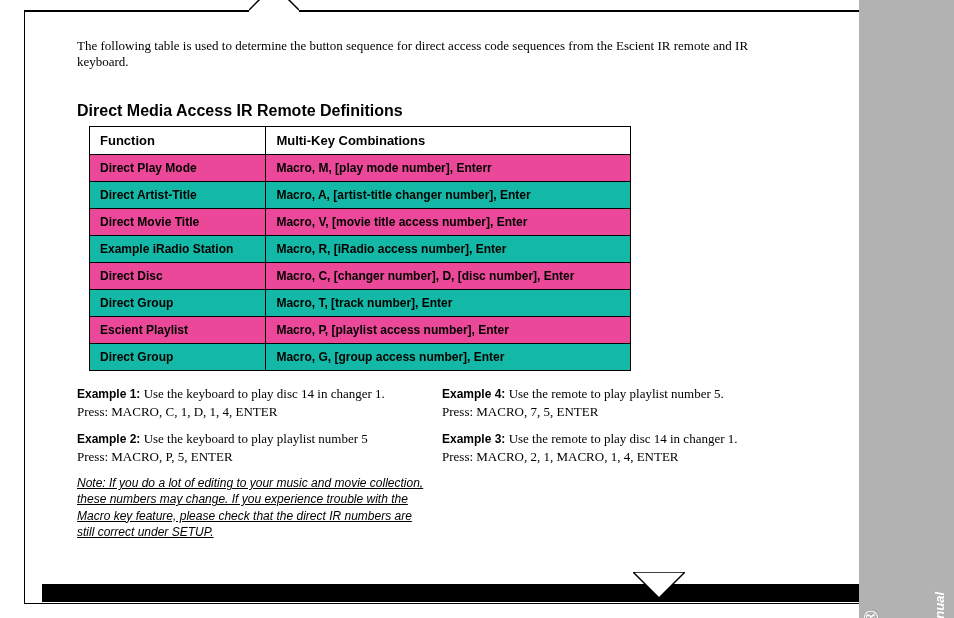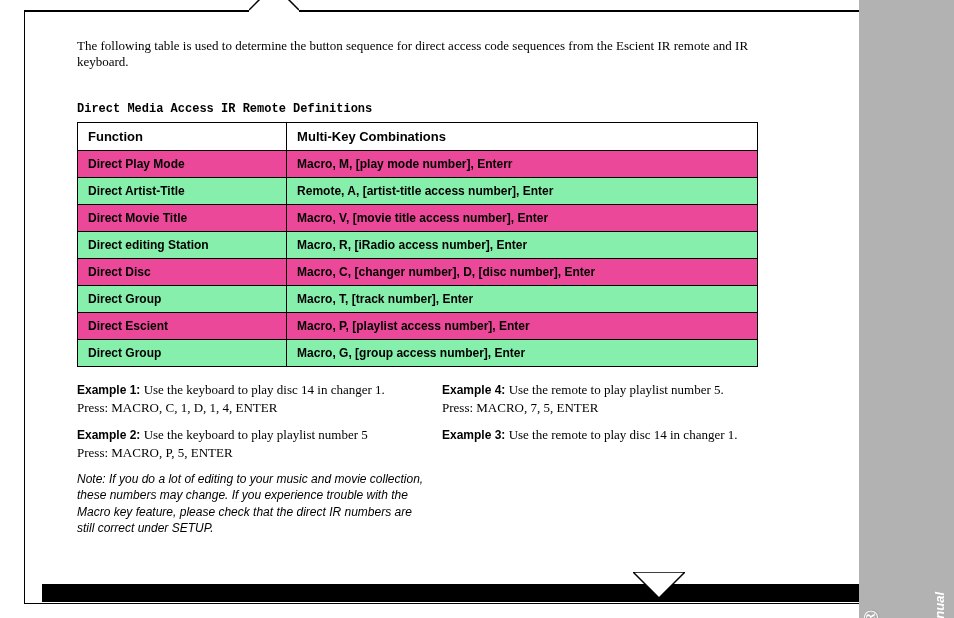--- a/index.html
+++ b/index.html
@@ -89,61 +89,63 @@
     padding: 16px 12px 6px 28px;
     font-size: 12.5px;
     color: #000;
   }
   .intro {
     font-family: 'Times New Roman', serif;
     font-size: 13px;
     margin-bottom: 14px;
   }
   .subhead {
-    font-family: Liberation Mono, monospace;
-    font-weight: 700;
-    font-size: 12px;
+    font-family: Liberation Sans, sans-serif;
+    font-weight: 700;
+    font-size: 16px;
     margin-bottom: 6px;
     margin-top: 32px;
   }
   table.def {
     border-collapse: collapse;
-    width: 681px;
+    width: 542px;
     font-family: Arial, sans-serif;
     font-size: 12px;
+    margin-left: 12px;
   }
   table.def th, table.def td {
     border: 1px solid #000;
     padding: 6px 10px;
     text-align: left;
     font-weight: 700;
   }
   table.def th {
     font-size: 13px;
     background: #fff;
   }
   table.def tr.shade td { background: #ec4899; }
-  table.def tr.plain td { background: #86efac; }
+  table.def tr.plain td { background: #14b8a6; }
   .examples {
     margin-top: 14px;
     display: grid;
     grid-template-columns: 1fr 1fr;
     column-gap: 34px;
     row-gap: 12px;
     font-family: 'Times New Roman', serif;
     font-size: 13px;
     line-height: 1.35;
     gap: 10px;
   }
   .ex b { font-family: Arial, sans-serif; font-size: 12px; }
   .note {
     font-family: Arial, sans-serif;
     font-style: italic;
     font-size: 12px;
     line-height: 1.35;
+    text-decoration: underline;
   }
   .page-num-bar {
     position: absolute;
     left: 17px;
     right: 1px;
     bottom: 1px;
     height: 18px;
     background: #000;
     color: #fff;
     font-family: Arial, sans-serif;
@@ -190,40 +192,40 @@
           <th>Multi-Key Combinations</th>
         </tr>
       </thead>
       <tbody>
         <tr class="shade">
             <td>Direct Play Mode</td>
             <td>Macro, M, [play mode number], Enterr</td>
           </tr>
         <tr class="plain">
             <td>Direct Artist-Title</td>
-            <td>Remote, A, [artist-title access number], Enter</td>
+            <td>Macro, A, [artist-title changer number], Enter</td>
           </tr>
         <tr class="shade">
             <td>Direct Movie Title</td>
             <td>Macro, V, [movie title access number], Enter</td>
           </tr>
         <tr class="plain">
-            <td>Direct editing Station</td>
+            <td>Example iRadio Station</td>
             <td>Macro, R, [iRadio access number], Enter</td>
           </tr>
         <tr class="shade">
             <td>Direct Disc</td>
             <td>Macro, C, [changer number], D, [disc number], Enter</td>
           </tr>
         <tr class="plain">
             <td>Direct Group</td>
             <td>Macro, T, [track number], Enter</td>
           </tr>
         <tr class="shade">
-            <td>Direct Escient</td>
+            <td>Escient Playlist</td>
             <td>Macro, P, [playlist access number], Enter</td>
           </tr>
         <tr class="plain">
             <td>Direct Group</td>
             <td>Macro, G, [group access number], Enter</td>
           </tr>
       </tbody>
     </table>
 
     <div class="examples">
@@ -234,20 +236,21 @@
       <div class="ex">
         <b>Example 4:</b><span> Use the remote to play playlist number 5.</span><br>
         <span>Press: MACRO, 7, 5, ENTER</span>
       </div>
       <div class="ex">
         <b>Example 2:</b><span> Use the keyboard to play playlist number 5</span><br>
         <span>Press: MACRO, P, 5, ENTER</span>
       </div>
       <div class="ex">
         <b>Example 3:</b><span> Use the remote to play disc 14 in changer 1.</span><br>
+        <span>Press: MACRO, 2, 1, MACRO, 1, 4, ENTER</span>
       </div>
       <div class="note">Note: If you do a lot of editing to your music and movie collection, these numbers may change. If you experience trouble with the Macro key feature, please check that the direct IR numbers are still correct under SETUP.</div>
     </div>
 
   </div>
 
   <div class="page-num-bar">
     <span>PAGE 76</span>
   </div>
 

